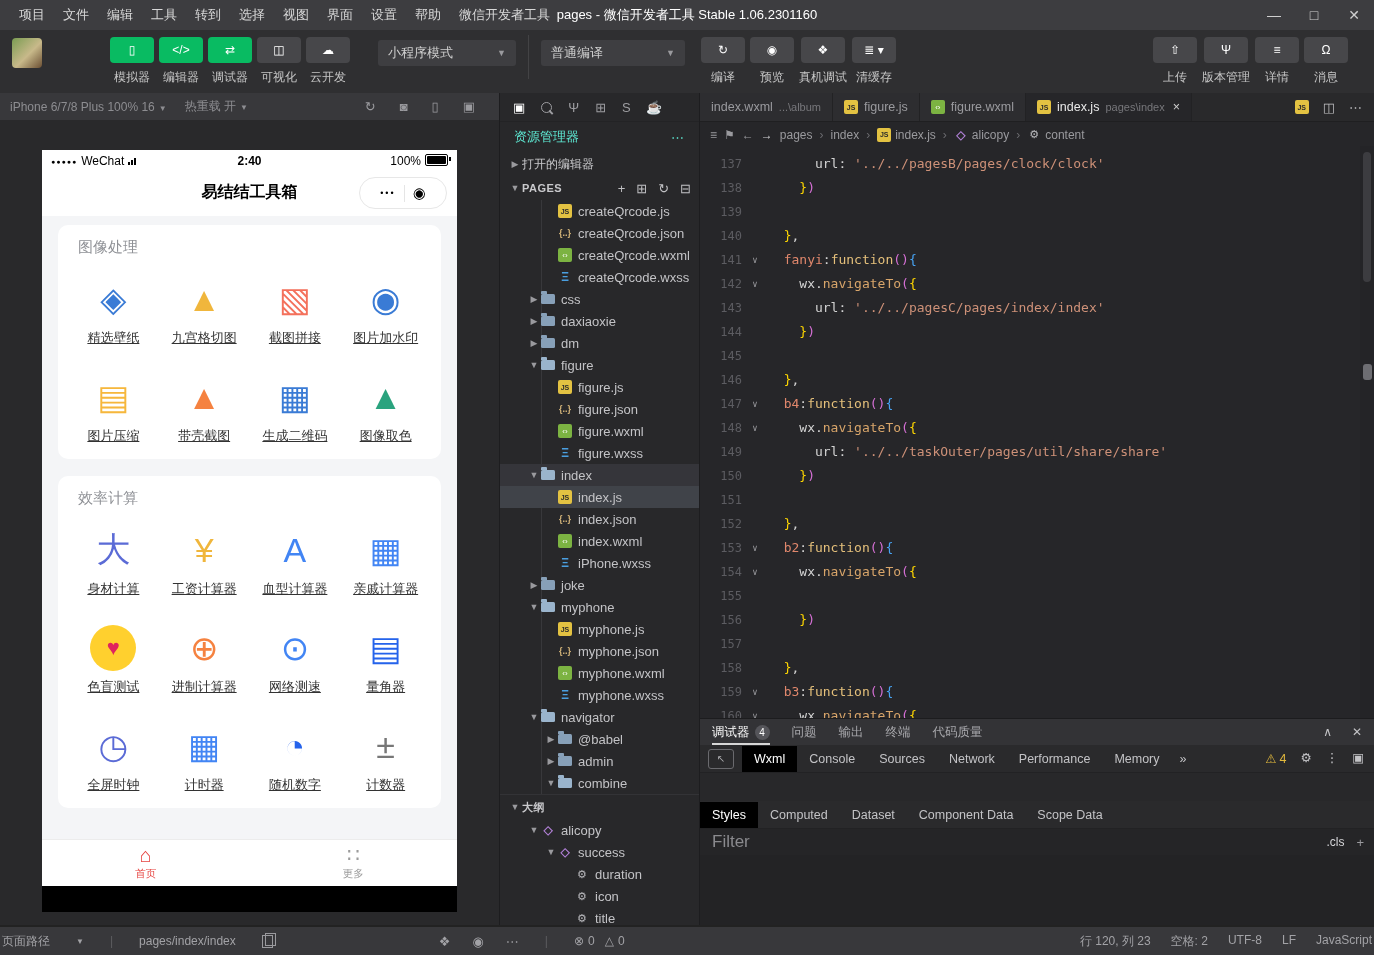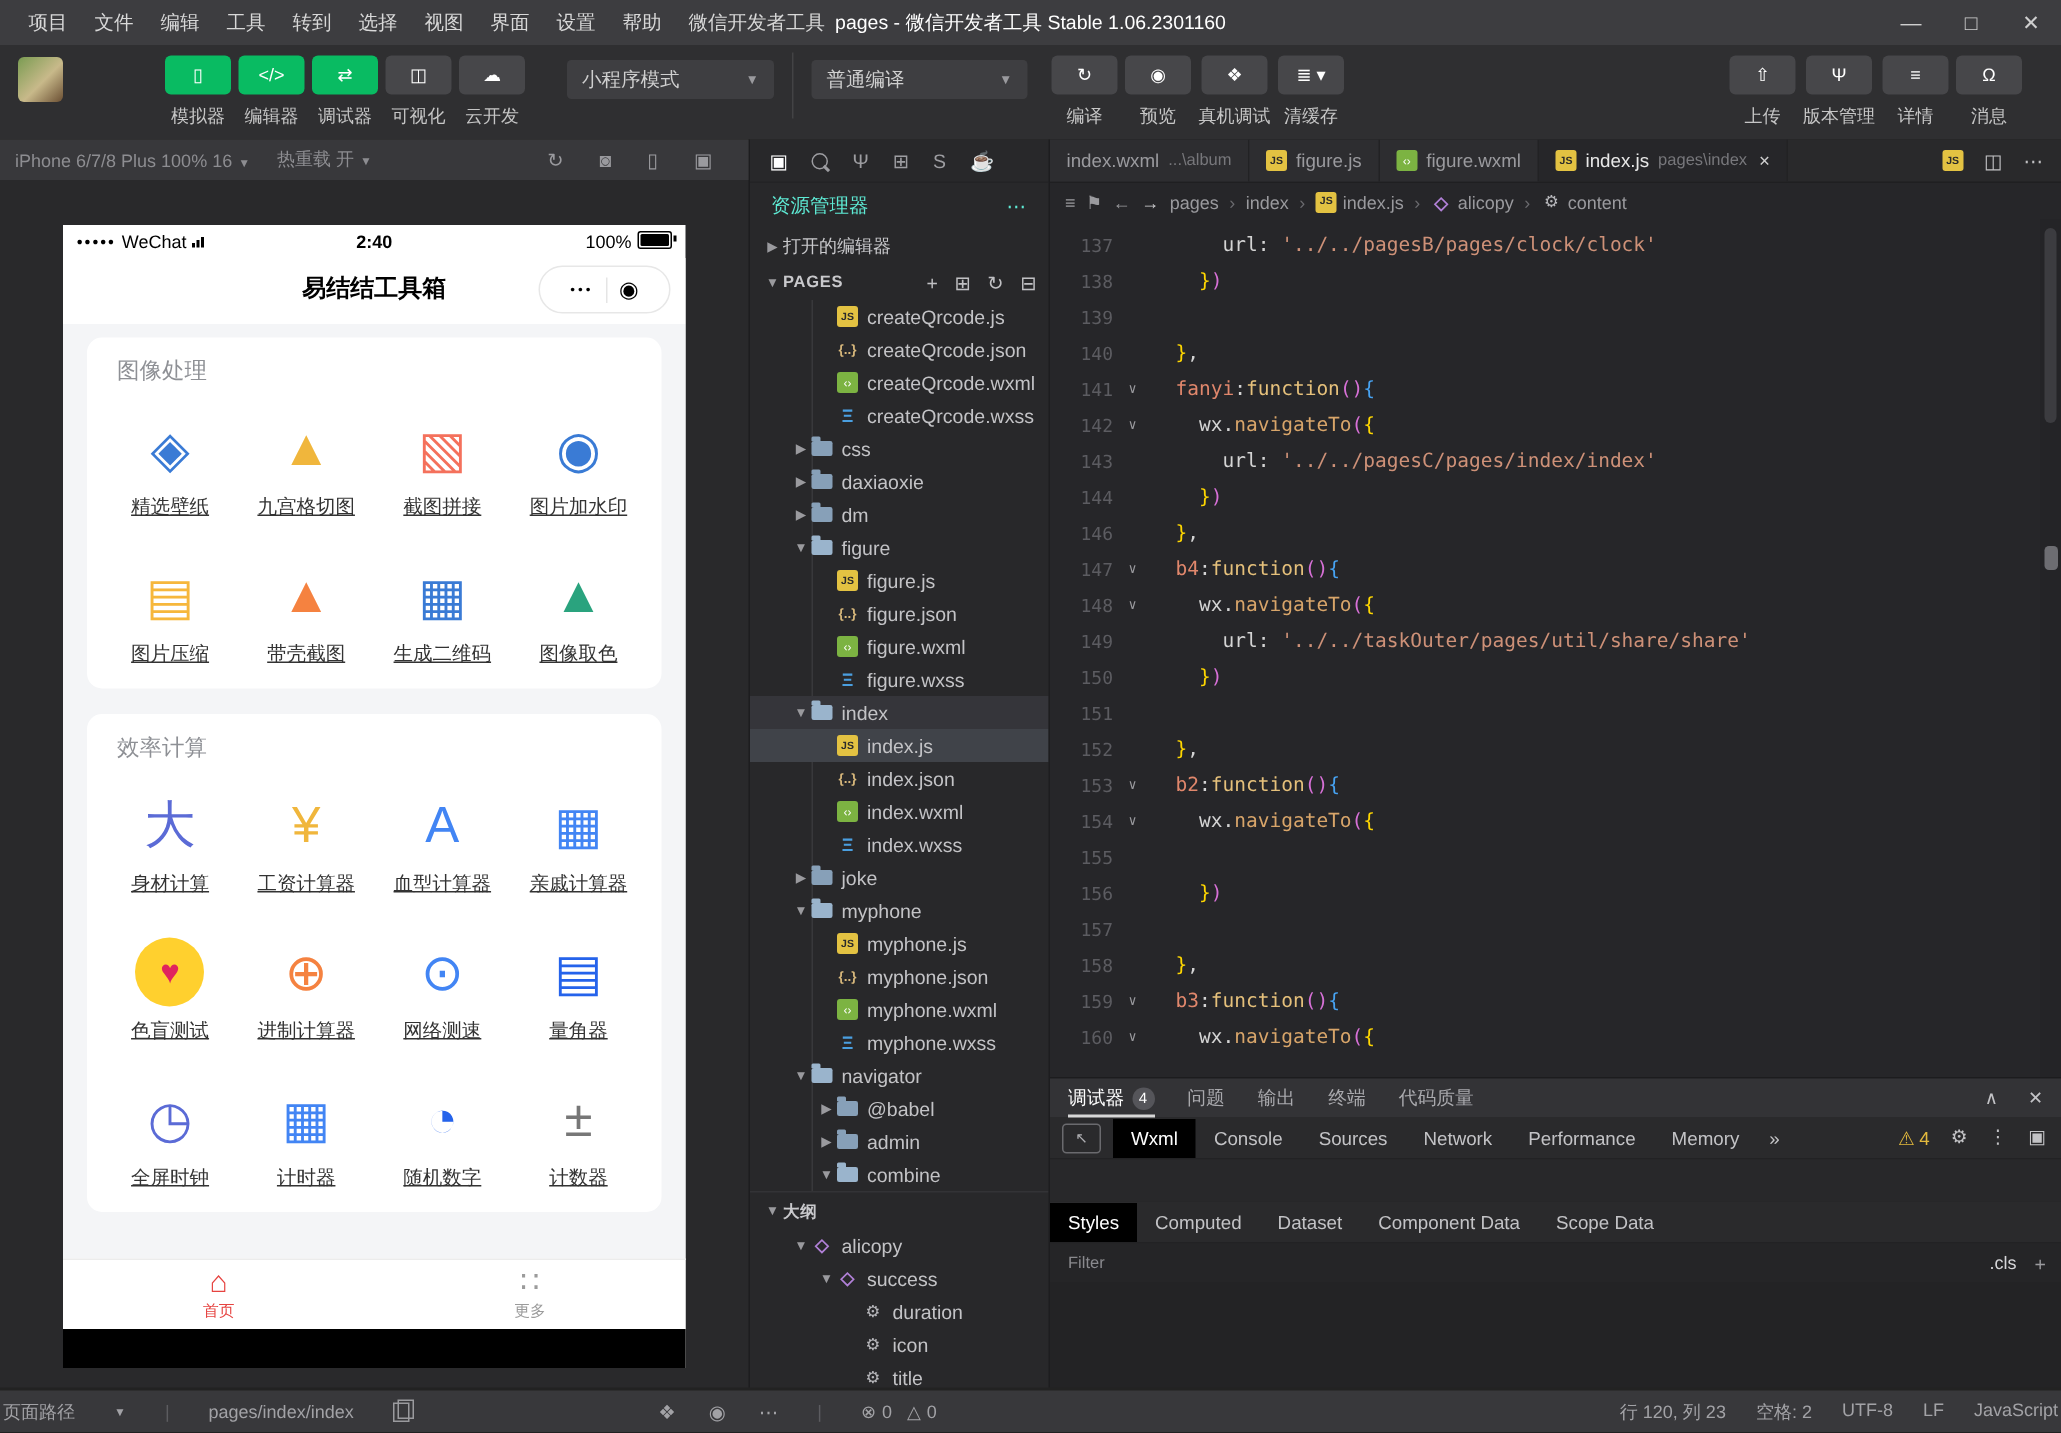--- a/index.html
+++ b/index.html
@@ -118,21 +118,21 @@
   .dtab{padding:6px 12px;}
   .dtab.active{background:#000;color:#fff;}
   .devrow .chev{padding:0 8px;}
   .devrow .right{margin-left:auto;display:flex;align-items:center;gap:14px;padding-right:10px;}
   .warn{color:#e2b93d;display:flex;align-items:center;gap:3px;}
   .strip{height:28px;background:#28282a;}
   .subrow{height:27px;display:flex;align-items:center;background:#2a2a2c;border-bottom:1px solid #222224;font-size:12.5px;color:#c3c3c6;}
   .stab{padding:6px 12px;}
   .stab.active{background:#000;color:#fff;}
   .filterrow{height:26px;display:flex;align-items:center;background:#252527;padding:0 10px;}
-  .filter{flex:1;background:transparent;border:none;outline:none;color:#fde047;font-size:11px;font-family:"Liberation Sans",sans-serif;}
+  .filter{flex:1;background:transparent;border:none;outline:none;color:#fde047;font-size:17px;font-family:"Liberation Sans",sans-serif;}
   .filter::placeholder{color:#8a8a8e;}
   .clslbl{color:#d6d6d9;font-size:12px;margin:0 12px 0 8px;}
   .plus{color:#9a9a9e;font-size:13px;}
   
   .status{position:absolute;left:0;right:0;bottom:0;height:28px;background:#38383b;display:flex;align-items:center;font-size:12px;color:#a2a2a6;padding:0 2px;box-sizing:border-box;gap:26px;}
   .status .car{font-size:8px;}
   .sb-sep{color:#5c5c60;}
   .pgicon{width:9px;height:11px;border:1px solid #9a9a9e;position:relative;display:inline-block;}
   .pgicon::after{content:'';position:absolute;left:2px;top:-3px;width:9px;height:11px;border:1px solid #9a9a9e;}
   .sb-icons{display:flex;gap:22px;margin-left:140px;font-size:13px;}
@@ -481,21 +481,21 @@
           <span class="lbl">index.json</span>
         </div>
         <div class="trow" style="padding-left: 44px;">
           <span class="arw"></span>
           <span class="wxmlico">‹›</span>
           <span class="lbl">index.wxml</span>
         </div>
         <div class="trow" style="padding-left: 44px;">
           <span class="arw"></span>
           <span class="wxssico">Ξ</span>
-          <span class="lbl">index.wxss</span>
+          <span class="lbl">iPhone.wxss</span>
         </div>
         <div class="trow" style="padding-left: 27px;">
           <span class="arw">▶</span>
           <span class="fico"></span>
           <span class="lbl">joke</span>
         </div>
         <div class="trow" style="padding-left: 27px;">
           <span class="arw">▼</span>
           <span class="fico open"></span>
           <span class="lbl">myphone</span>
@@ -630,20 +630,21 @@
       </div>
     <div class="code" id="codelines">
         <div class="cl"><span class="ln">137</span><span class="fold"></span><span class="ct">      <span style="color: rgb(212, 212, 212);">url</span><span style="color: rgb(212, 212, 212);">: </span><span style="color: rgb(206, 145, 120);">'../../pagesB/pages/clock/clock'</span></span></div>
         <div class="cl"><span class="ln">138</span><span class="fold"></span><span class="ct">    <span style="color: rgb(255, 215, 0);">}</span><span style="color: rgb(214, 112, 214);">)</span></span></div>
         <div class="cl"><span class="ln">139</span><span class="fold"></span><span class="ct"></span></div>
         <div class="cl"><span class="ln">140</span><span class="fold"></span><span class="ct">  <span style="color: rgb(255, 215, 0);">}</span><span style="color: rgb(212, 212, 212);">,</span></span></div>
         <div class="cl"><span class="ln">141</span><span class="fold">∨</span><span class="ct">  <span style="color: rgb(224, 135, 108);">fanyi</span><span style="color: rgb(212, 212, 212);">:</span><span style="color: rgb(229, 192, 123);">function</span><span style="color: rgb(214, 112, 214);">(</span><span style="color: rgb(214, 112, 214);">)</span><span style="color: rgb(71, 163, 243);">{</span></span></div>
         <div class="cl"><span class="ln">142</span><span class="fold">∨</span><span class="ct">    <span style="color: rgb(212, 212, 212);">wx</span><span style="color: rgb(212, 212, 212);">.</span><span style="color: rgb(216, 165, 106);">navigateTo</span><span style="color: rgb(214, 112, 214);">(</span><span style="color: rgb(255, 215, 0);">{</span></span></div>
         <div class="cl"><span class="ln">143</span><span class="fold"></span><span class="ct">      <span style="color: rgb(212, 212, 212);">url</span><span style="color: rgb(212, 212, 212);">: </span><span style="color: rgb(206, 145, 120);">'../../pagesC/pages/index/index'</span></span></div>
         <div class="cl"><span class="ln">144</span><span class="fold"></span><span class="ct">    <span style="color: rgb(255, 215, 0);">}</span><span style="color: rgb(214, 112, 214);">)</span></span></div>
+        <div class="cl"><span class="ln">145</span><span class="fold"></span><span class="ct"></span></div>
         <div class="cl"><span class="ln">146</span><span class="fold"></span><span class="ct">  <span style="color: rgb(255, 215, 0);">}</span><span style="color: rgb(212, 212, 212);">,</span></span></div>
         <div class="cl"><span class="ln">147</span><span class="fold">∨</span><span class="ct">  <span style="color: rgb(224, 135, 108);">b4</span><span style="color: rgb(212, 212, 212);">:</span><span style="color: rgb(229, 192, 123);">function</span><span style="color: rgb(214, 112, 214);">(</span><span style="color: rgb(214, 112, 214);">)</span><span style="color: rgb(71, 163, 243);">{</span></span></div>
         <div class="cl"><span class="ln">148</span><span class="fold">∨</span><span class="ct">    <span style="color: rgb(212, 212, 212);">wx</span><span style="color: rgb(212, 212, 212);">.</span><span style="color: rgb(216, 165, 106);">navigateTo</span><span style="color: rgb(214, 112, 214);">(</span><span style="color: rgb(255, 215, 0);">{</span></span></div>
         <div class="cl"><span class="ln">149</span><span class="fold"></span><span class="ct">      <span style="color: rgb(212, 212, 212);">url</span><span style="color: rgb(212, 212, 212);">: </span><span style="color: rgb(206, 145, 120);">'../../taskOuter/pages/util/share/share'</span></span></div>
         <div class="cl"><span class="ln">150</span><span class="fold"></span><span class="ct">    <span style="color: rgb(255, 215, 0);">}</span><span style="color: rgb(214, 112, 214);">)</span></span></div>
         <div class="cl"><span class="ln">151</span><span class="fold"></span><span class="ct"></span></div>
         <div class="cl"><span class="ln">152</span><span class="fold"></span><span class="ct">  <span style="color: rgb(255, 215, 0);">}</span><span style="color: rgb(212, 212, 212);">,</span></span></div>
         <div class="cl"><span class="ln">153</span><span class="fold">∨</span><span class="ct">  <span style="color: rgb(224, 135, 108);">b2</span><span style="color: rgb(212, 212, 212);">:</span><span style="color: rgb(229, 192, 123);">function</span><span style="color: rgb(214, 112, 214);">(</span><span style="color: rgb(214, 112, 214);">)</span><span style="color: rgb(71, 163, 243);">{</span></span></div>
         <div class="cl"><span class="ln">154</span><span class="fold">∨</span><span class="ct">    <span style="color: rgb(212, 212, 212);">wx</span><span style="color: rgb(212, 212, 212);">.</span><span style="color: rgb(216, 165, 106);">navigateTo</span><span style="color: rgb(214, 112, 214);">(</span><span style="color: rgb(255, 215, 0);">{</span></span></div>
         <div class="cl"><span class="ln">155</span><span class="fold"></span></div>

